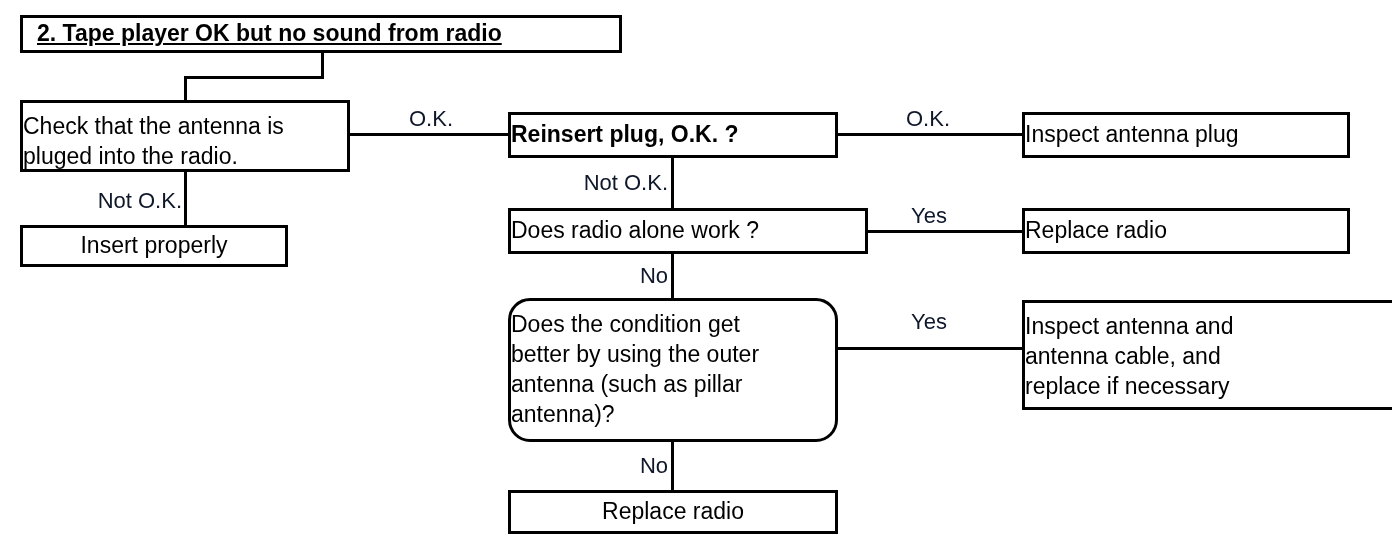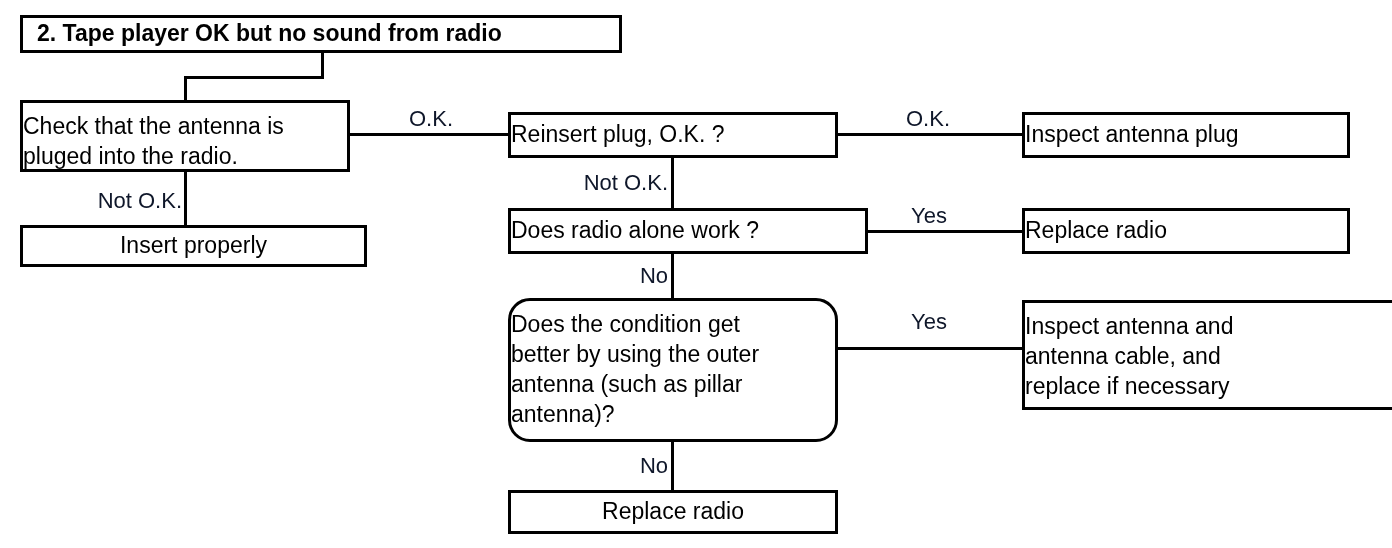--- a/index.html
+++ b/index.html
@@ -38,21 +38,21 @@
     white-space: pre-line;
   }
   .node.pad-left .txt { }
   .node.center { justify-content: center; }
   .node.center .txt { text-align: center; }
   .node.title {
     font-weight: bold;
     font-size: 23px;
     border-width: 3px;
   }
-  .node.title .txt { padding-left: 14px; }
+  .node.title .txt { padding-left: 14px; text-decoration: underline; }
   .node.multiline {
     align-items: flex-start;
   }
   .node.multiline .txt {
     padding-top: 9px;
   }
 
   
   .h-line {
     position: absolute;
@@ -84,25 +84,25 @@
 
   <div class="node title pad-left" style="left:20px; top:15px; width:602px; height:38px;">
     <span class="txt">2. Tape player OK but no sound from radio</span>
   </div>
 
   <div class="node pad-left multiline" style="left:20px; top:100px; width:330px; height:72px;">
     <span class="txt">Check that the antenna is
 pluged into the radio.</span>
   </div>
 
-  <div class="node center" style="left:20px; top:225px; width:347px; height:42px;">
+  <div class="node center" style="left:20px; top:225px; width:268px; height:42px;">
     <span class="txt">Insert properly</span>
   </div>
 
-  <div class="node pad-left" style="left:508px; top:112px; width:330px; height:46px;">
+  <div class="node pad-left" style="left:508px; top:112px; width:330px; height:46px;font-weight:bold;">
     <span class="txt">Reinsert plug, O.K. ?</span>
   </div>
 
   <div class="node pad-left" style="left:1022px; top:112px; width:328px; height:46px;">
     <span class="txt">Inspect antenna plug</span>
   </div>
 
   <div class="node pad-left" style="left:508px; top:208px; width:360px; height:46px;">
     <span class="txt">Does radio alone work ?</span>
   </div>

